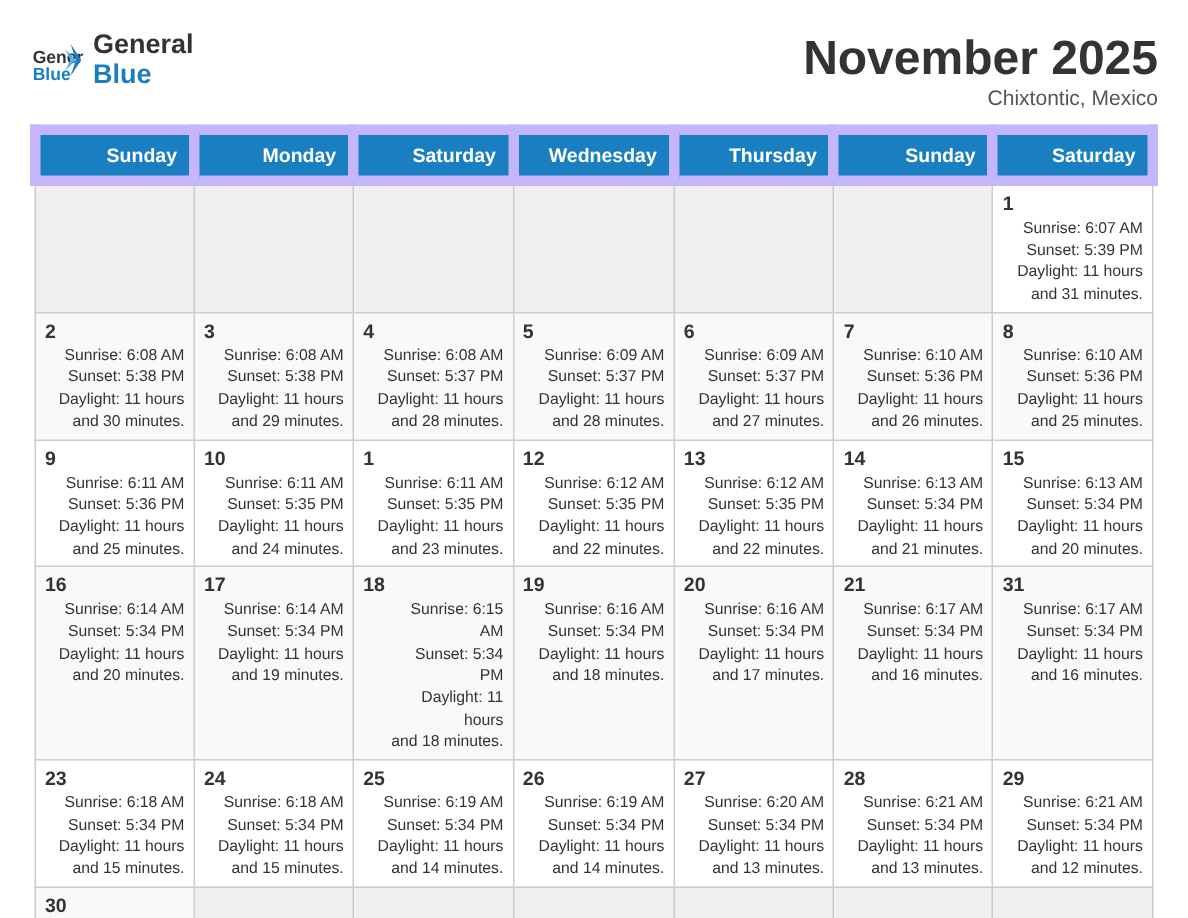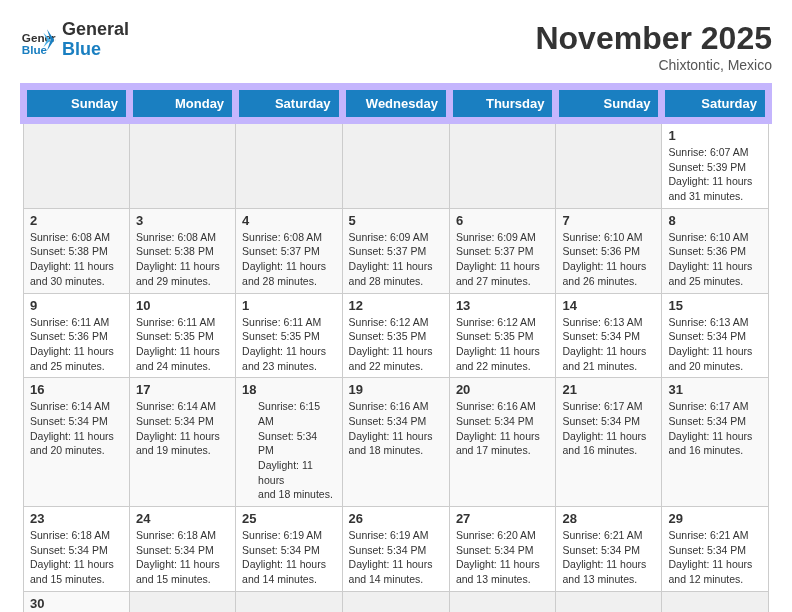--- a/index.html
+++ b/index.html
@@ -75,20 +75,21 @@
       font-size: 13px;
       font-weight: bold;
       color: #333;
       display: block;
       margin-bottom: 2px;
     }
     .day-info {
       font-size: 10.5px;
       color: #333;
       line-height: 1.4;
+      text-align: right;
     }
     .empty-cell {
       background: #f0f0f0 !important;
     }
     .calendar tr:nth-child(even) td.empty-cell {
       background: #f0f0f0 !important;
     }
   </style>
 </head>
 <body>

